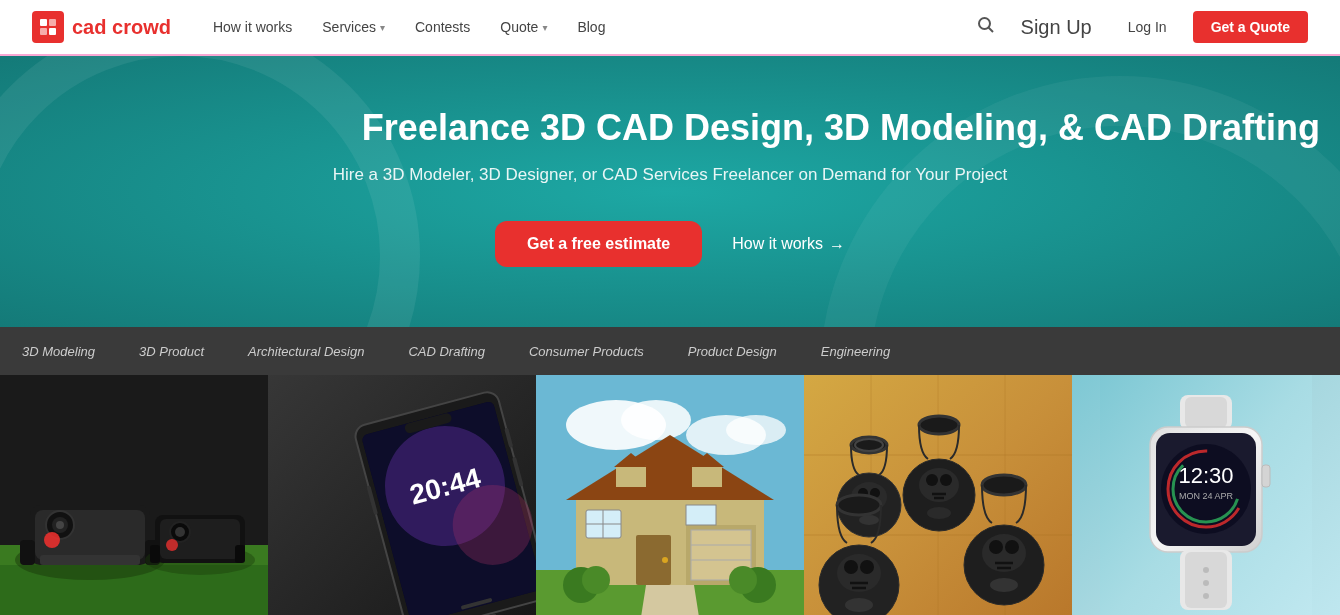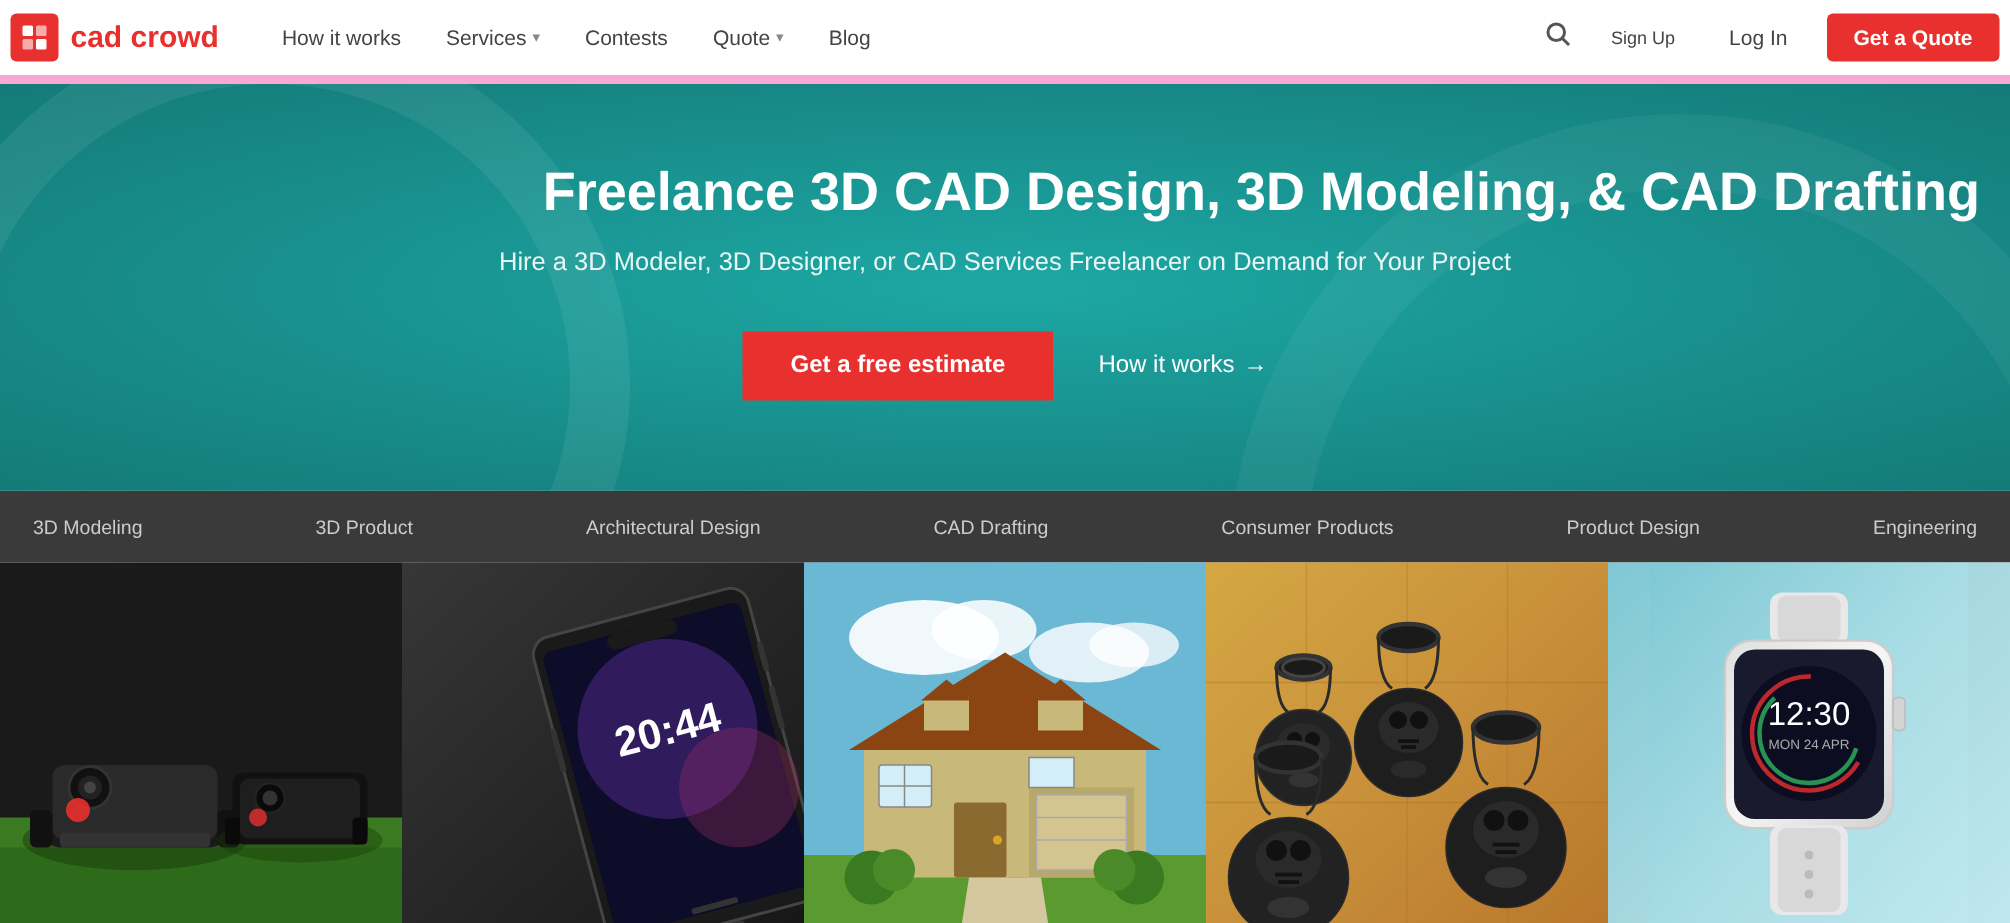--- a/index.html
+++ b/index.html
@@ -4,22 +4,22 @@
   <style>
     * { margin: 0; padding: 0; box-sizing: border-box; }
     body { font-family: 'Helvetica Neue', Arial, sans-serif; width: 1340px; overflow-x: hidden; }
 
     
     .navbar {
       display: flex;
       align-items: center;
       height: 56px;
       background: #fff;
-      padding: 0 7px;
-      border-bottom: 6px solid #f9a8d4;
+      padding: 0 32px;
+      border-bottom: 2px solid #f9a8d4;
       position: relative;
       z-index: 10;
     }
     .logo {
       display: flex;
       align-items: center;
       gap: 8px;
       margin-right: 30px;
       text-decoration: none;
     }
@@ -61,21 +61,21 @@
       display: flex;
       align-items: center;
       gap: 16px;
     }
     .search-icon-btn {
       cursor: pointer;
       color: #555;
       font-size: 18px;
     }
     .btn-signup {
-      font-size: 12px;
+      font-size: 20px;
       color: #444;
       cursor: pointer;
       background: none;
       border: none;
       padding: 6px 10px;
       text-align: right;
     }
     .btn-login {
       font-size: 14px;
       color: #444;
@@ -140,44 +140,45 @@
       display: flex;
       align-items: center;
       justify-content: center;
       gap: 30px;
       position: relative; z-index: 1;
     }
     .btn-estimate {
       background: #e8302e;
       color: white;
       border: none;
-      border-radius: 0;
+      border-radius: 12px;
       padding: 14px 32px;
       font-size: 16px;
       font-weight: 700;
       cursor: pointer;
     }
     .how-it-works-link {
       color: white;
       font-size: 16px;
       cursor: pointer;
       display: flex;
       align-items: center;
       gap: 6px;
     }
 
     
     .category-bar {
       background: #3a3a3a;
       display: flex;
       align-items: center;
-      justify-content: space-between;
+      justify-content: flex-start;
       gap: 0;
       padding: 0;
       height: 48px;
+      font-style: italic;
     }
     .category-item {
       color: #ccc;
       font-size: 13px;
       padding: 0 22px;
       cursor: pointer;
       height: 100%;
       display: flex;
       align-items: center;
       white-space: nowrap;

